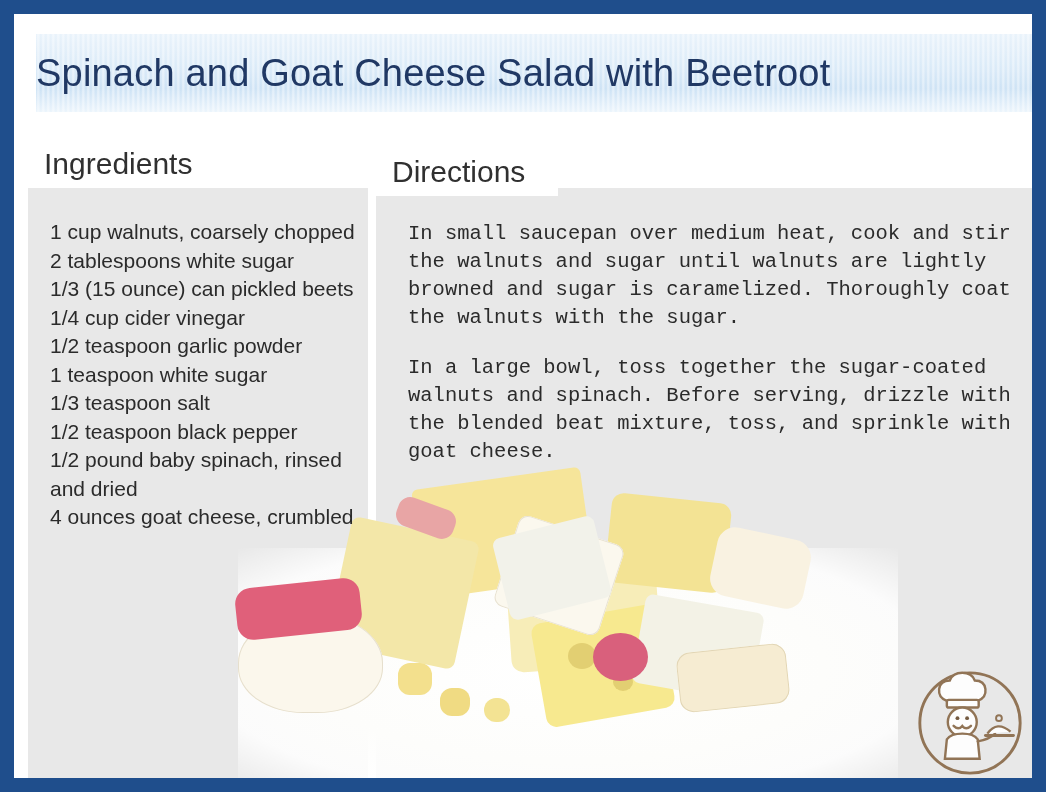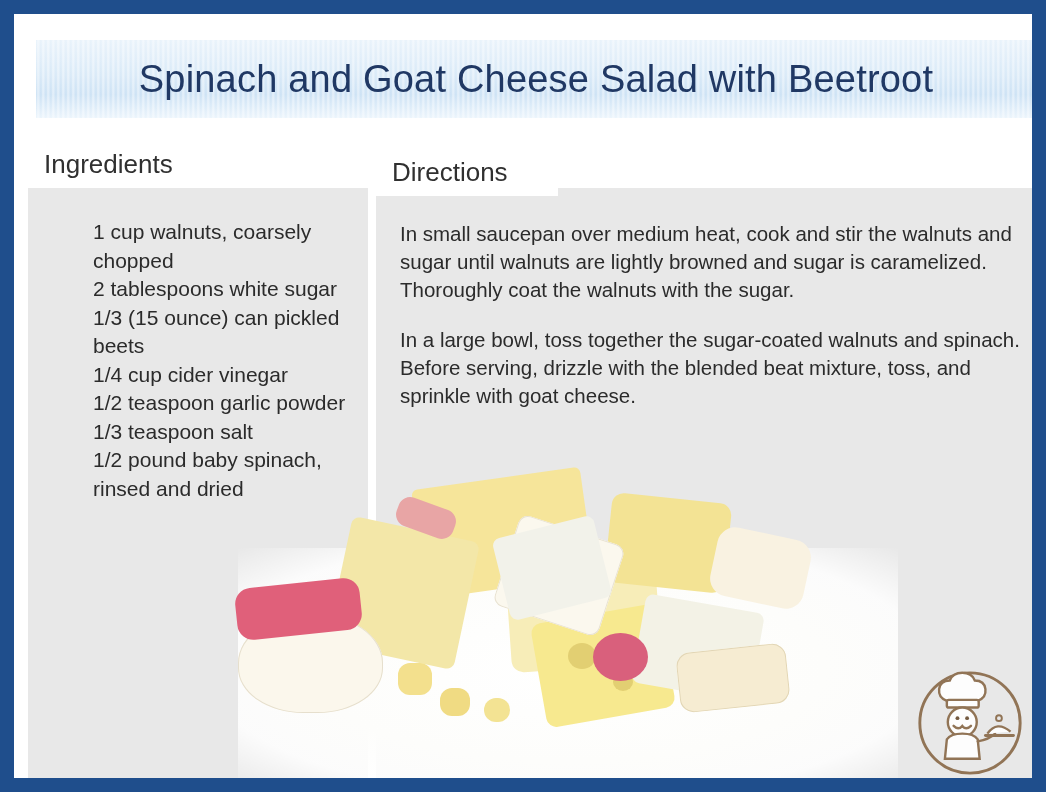--- a/index.html
+++ b/index.html
@@ -31,34 +31,33 @@
     width: 1018px;
     height: 764px;
     background: #ffffff;
     overflow: hidden;
   }
 
   
   .title-banner {
     position: absolute;
     left: 8px;
-    top: 12px;
+    top: 6px;
     width: 1000px;
     height: 78px;
     background:
       repeating-linear-gradient(
         to right,
         rgba(255,255,255,0.0) 0px,
         rgba(255,255,255,0.55) 2px,
         rgba(255,255,255,0.0) 5px
       ),
       linear-gradient(to bottom, #e8f2fb 0%, #d6e8f7 45%, #c9e0f4 70%, #eaf4fc 100%);
     display: flex;
     align-items: center;
-    justify-content: center;
   }
   .title-text {
     font-size: 38px;
     color: #203864;
     font-weight: normal;
     letter-spacing: 0.2px;
     white-space: nowrap;
   }
 
   
@@ -93,21 +92,21 @@
     width: 200px;
     height: 48px;
   }
   .tab-directions {
     left: 348px;
     top: 120px;
     width: 182px;
     height: 48px;
   }
   .tab-label {
-    font-size: 26px;
+    font-size: 30px;
     color: #303030;
   }
 
   
   .food-photo {
     position: absolute;
     left: 180px;
     top: 370px;
     width: 720px;
     height: 394px;
@@ -130,33 +129,34 @@
   
   .ingredients-list {
     position: absolute;
     left: 22px;
     top: 190px;
     width: 330px;
     font-size: 21px;
     line-height: 28.5px;
     color: #2b2b2b;
   }
-  .ingredients-list div { white-space: normal; margin-left: 43px; }
+  .ingredients-list div { white-space: normal; }
 
   .directions-body {
     position: absolute;
     left: 368px;
     top: 192px;
     width: 648px;
     font-size: 20.5px;
     line-height: 28px;
     color: #2b2b2b;
   }
   .directions-body p {
-    margin: 0 0 22px 4px;
+    margin: 0 0 22px 12px;
+    font-family: Liberation Mono, monospace;
   }
 
   
   .chef-logo {
     position: absolute;
     right: 18px;
     bottom: 14px;
     width: 116px;
     height: 110px;
     opacity: 0.92;
@@ -208,22 +208,25 @@
       <div class="blob" style="left:232px; top:290px; width:30px; height:28px; background:#f0db83;"></div>
       <div class="blob" style="left:276px; top:300px; width:26px; height:24px; background:#f3e393;"></div>
     </div>
 
     <div class="ingredients-list">
       <div>1 cup walnuts, coarsely chopped</div>
       <div>2 tablespoons white sugar</div>
       <div>1/3 (15 ounce) can pickled beets</div>
       <div>1/4 cup cider vinegar</div>
       <div>1/2 teaspoon garlic powder</div>
+      <div>1 teaspoon white sugar</div>
       <div>1/3 teaspoon salt</div>
+      <div>1/2 teaspoon black pepper</div>
       <div>1/2 pound baby spinach, rinsed and dried</div>
+      <div>4 ounces goat cheese, crumbled</div>
     </div>
 
     <div class="directions-body">
       <p>In small saucepan over medium heat, cook and stir the walnuts and sugar until walnuts are lightly browned and sugar is caramelized. Thoroughly coat the walnuts with the sugar.</p>
       <p>In a large bowl, toss together the sugar-coated walnuts and spinach. Before serving, drizzle with the blended beat mixture, toss, and sprinkle with goat cheese.</p>
     </div>
 
     <div class="chef-logo">
       <svg viewBox="0 0 120 114" width="116" height="110" aria-hidden="true">
         <circle cx="60" cy="57" r="52" fill="none" stroke="#8a6b4a" stroke-width="3"></circle>

